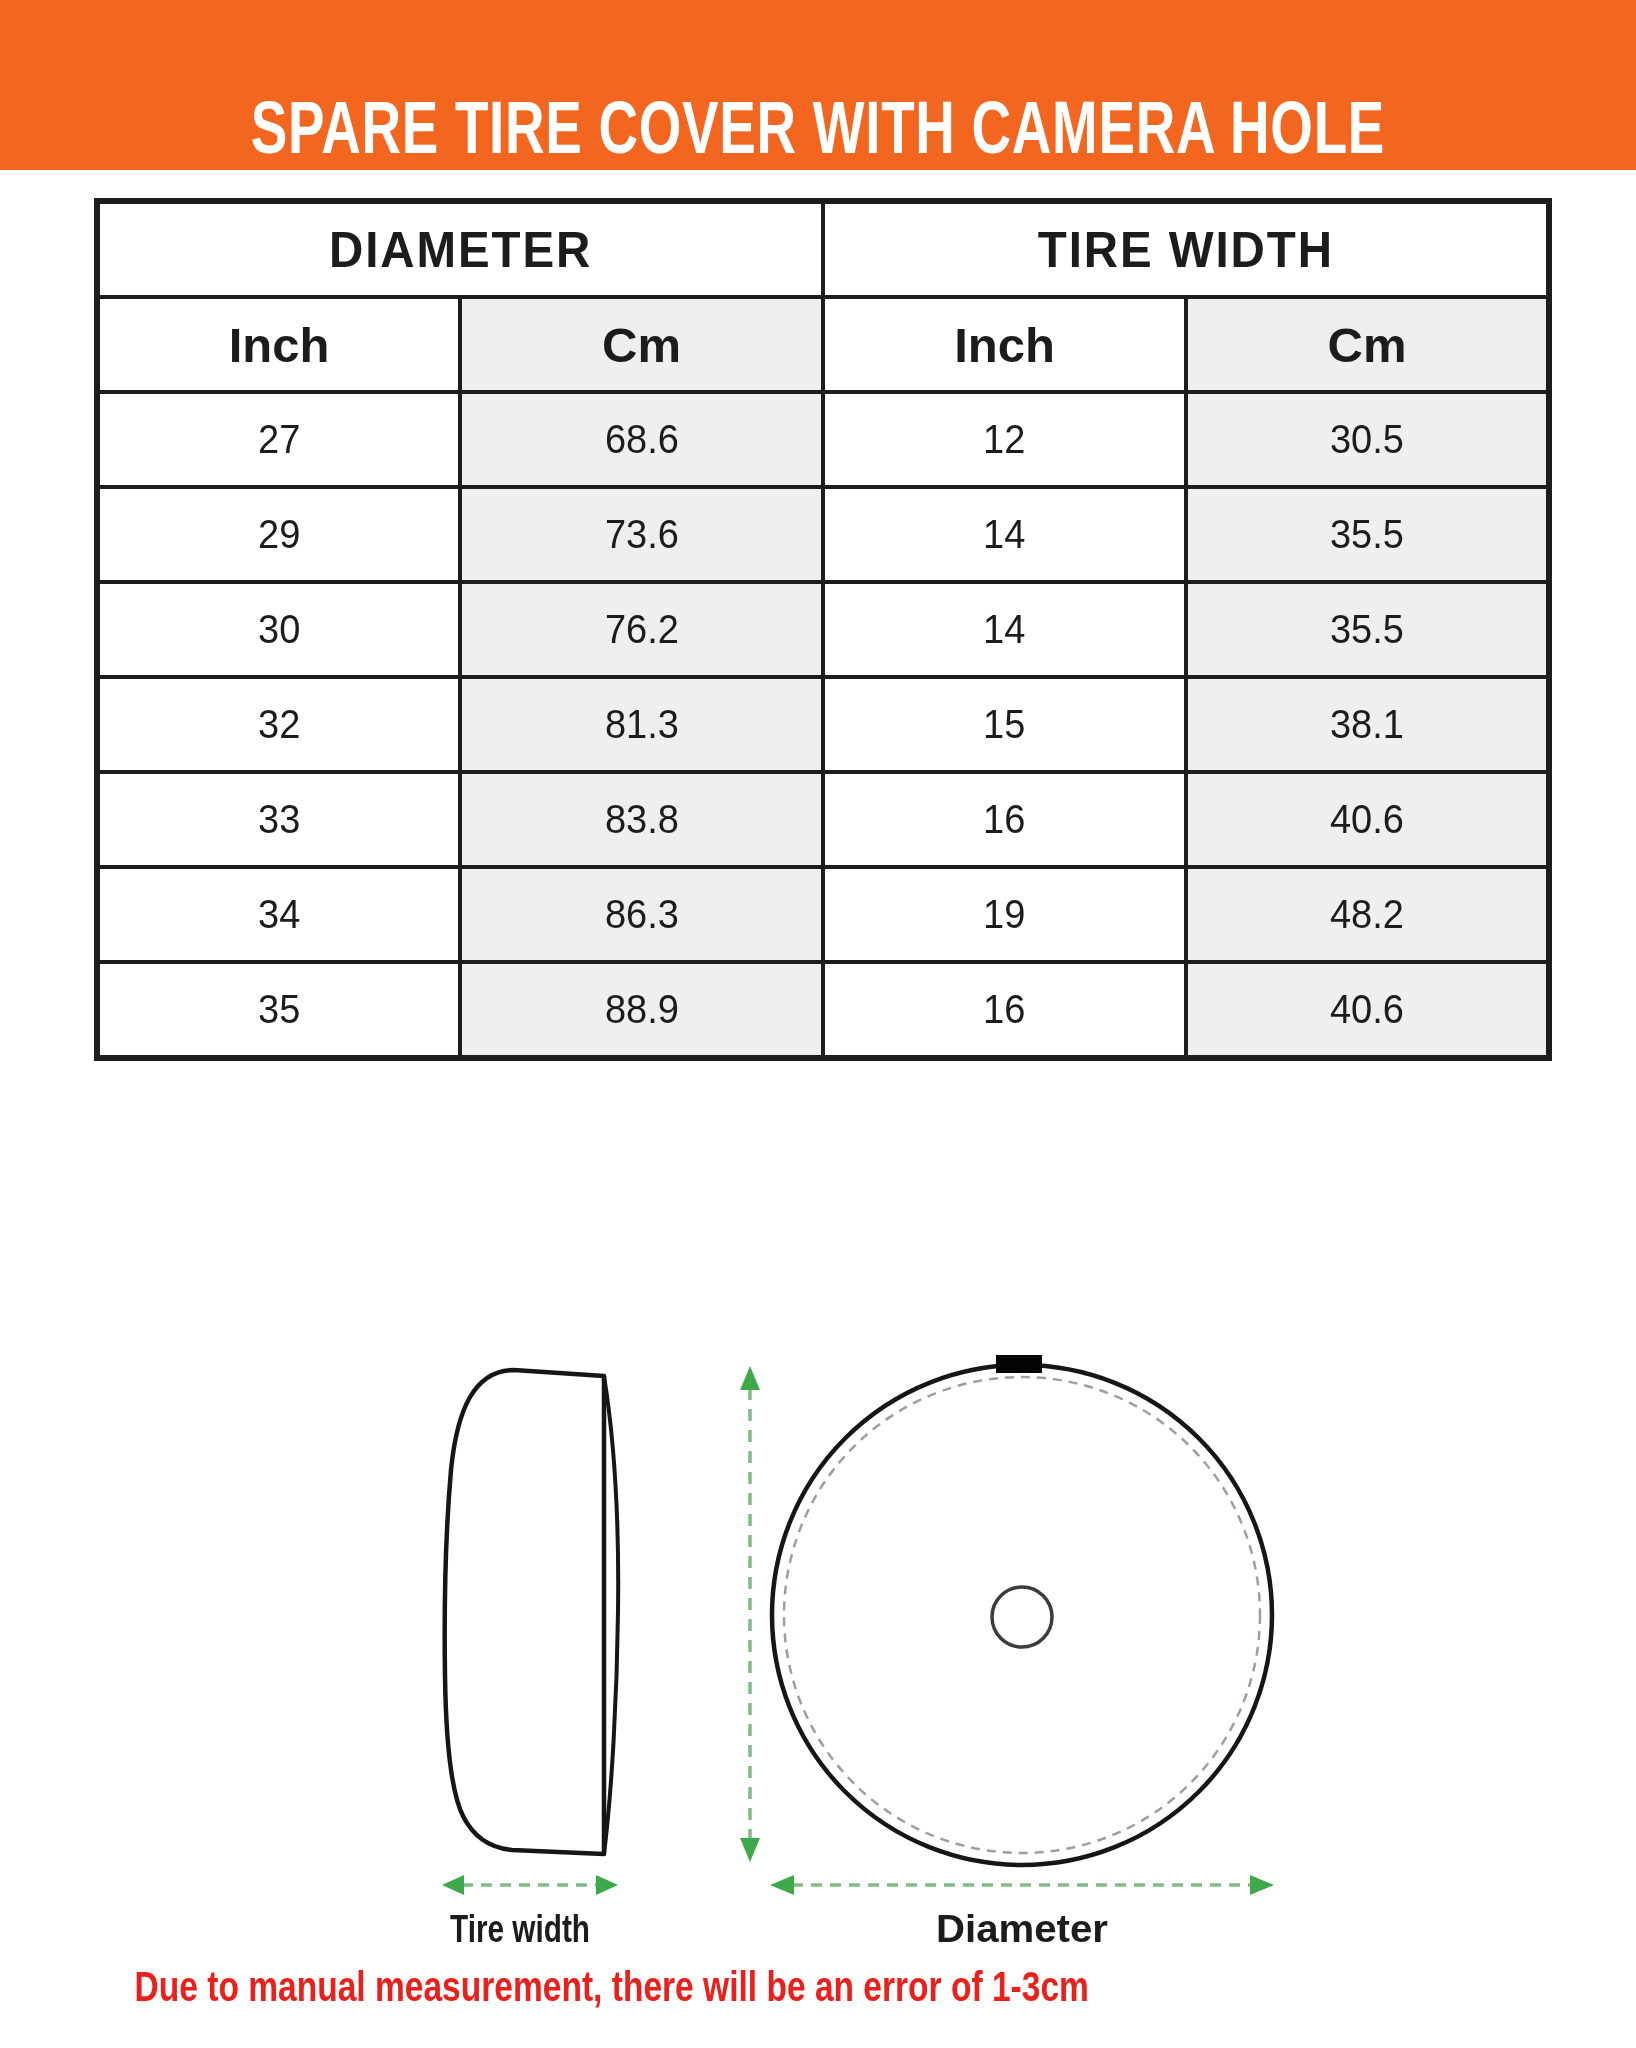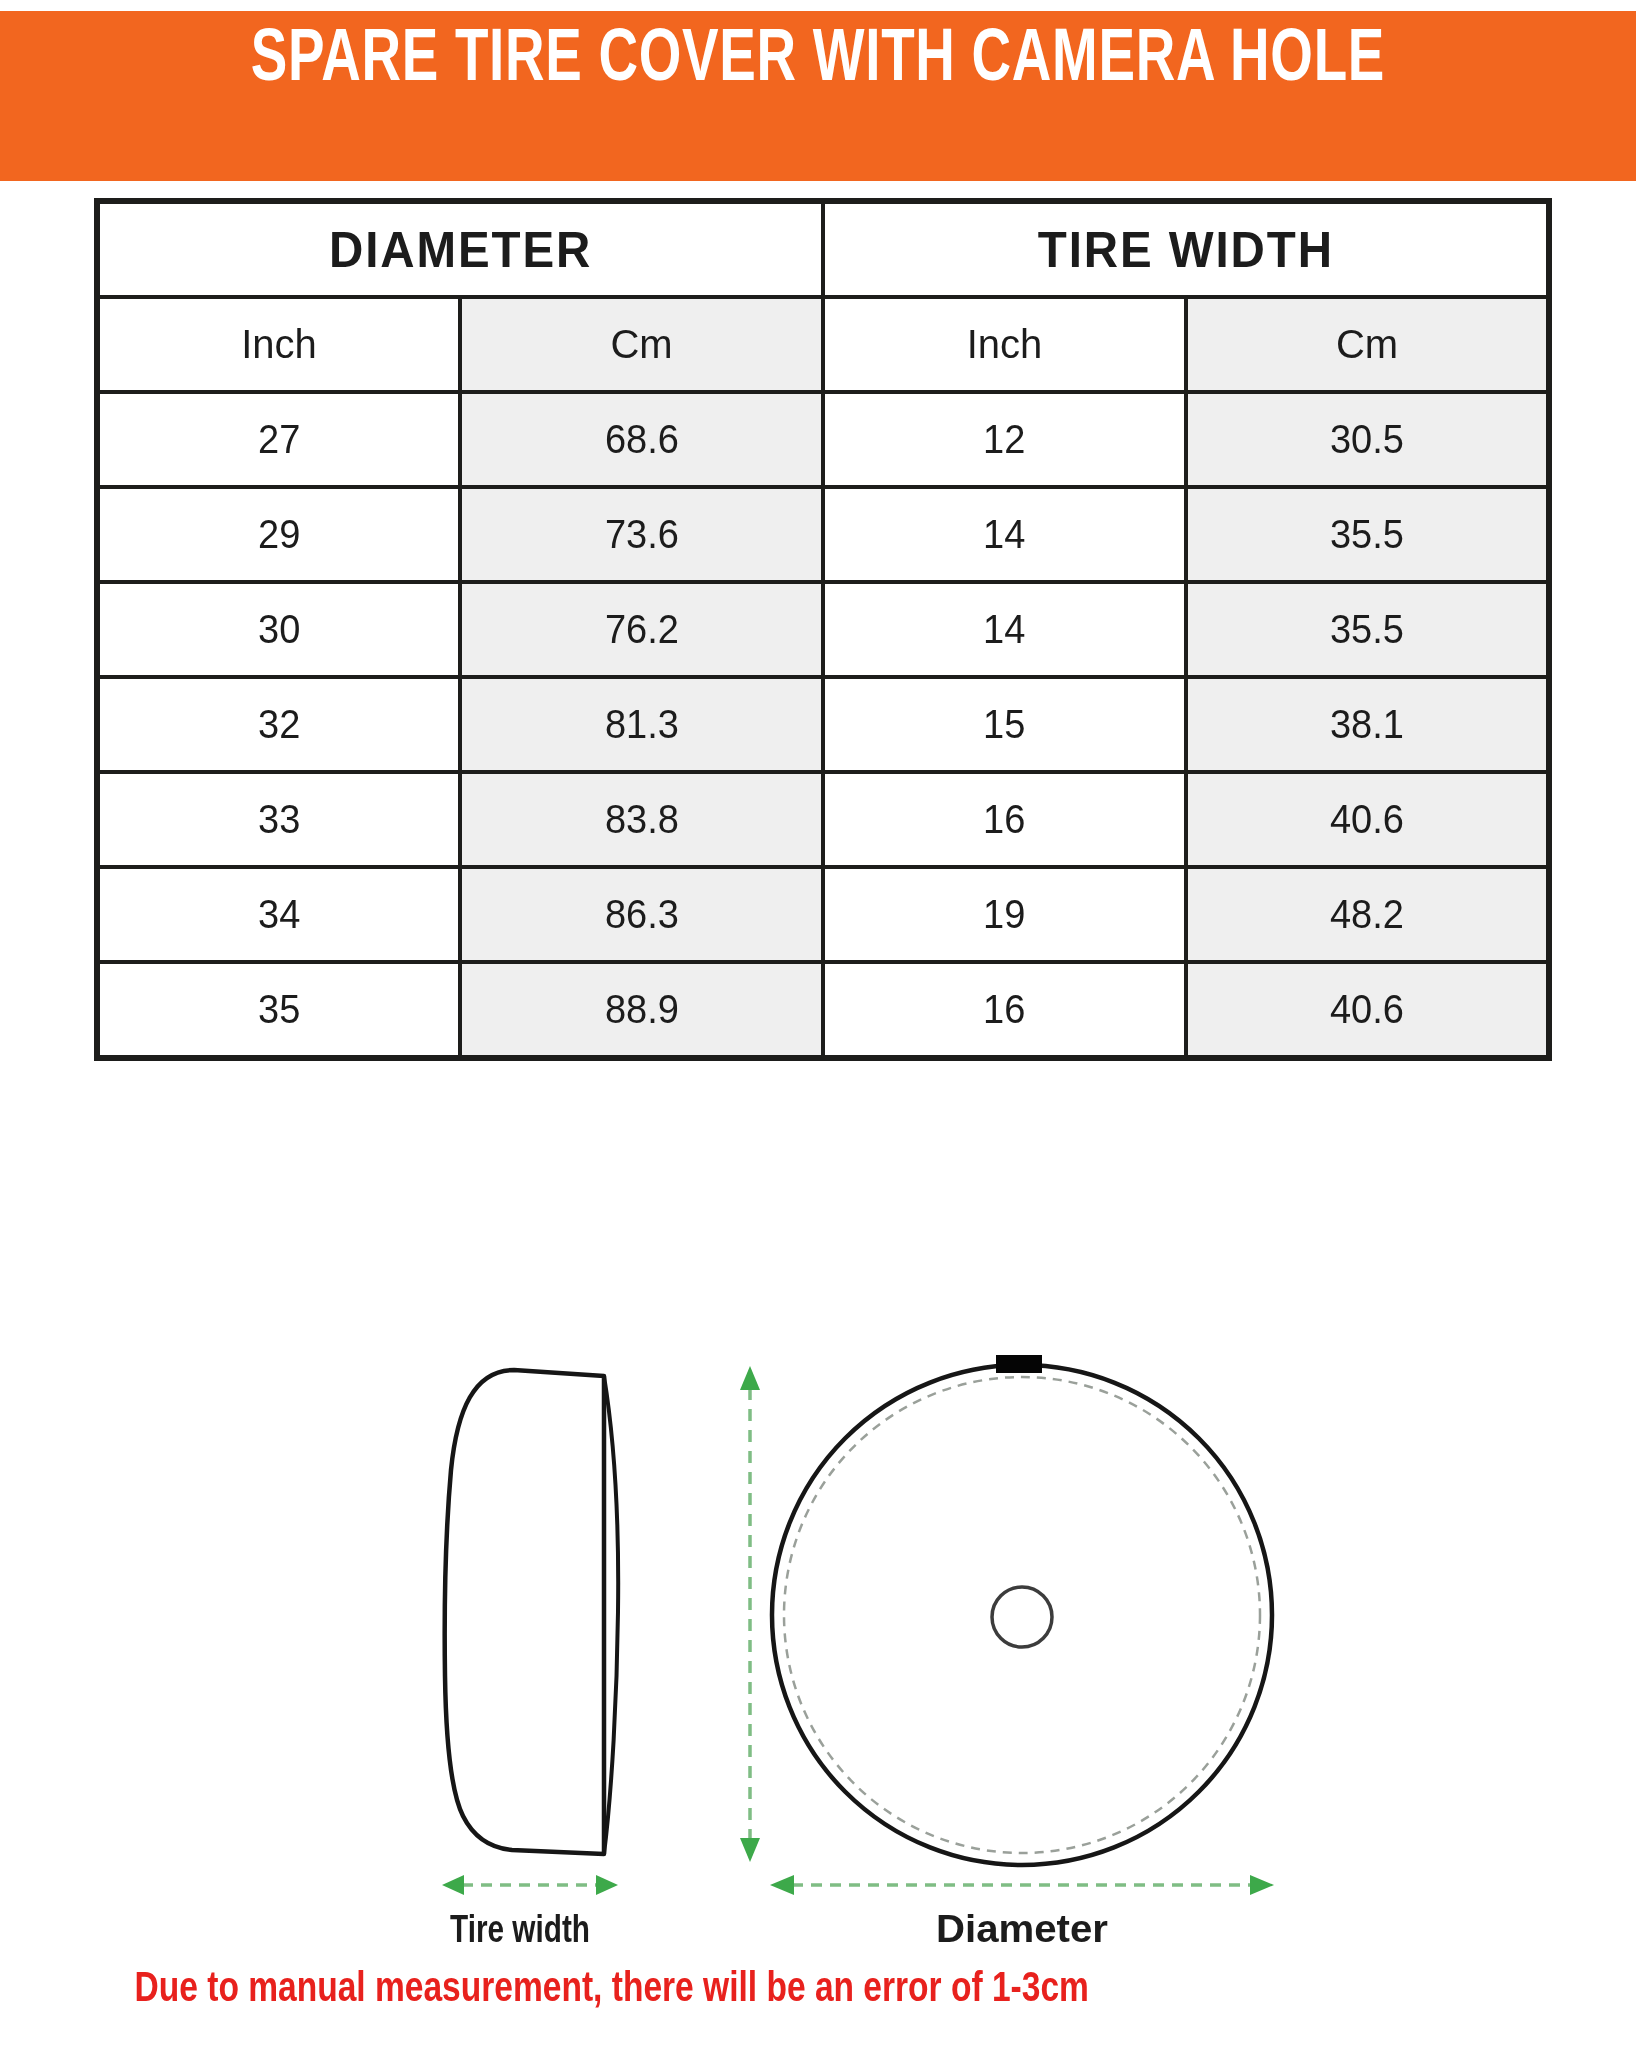--- a/index.html
+++ b/index.html
@@ -5,23 +5,23 @@
   html,body { margin:0; padding:0; }
   body {
     width:1636px; height:2048px; position:relative;
     background:#ffffff;
     font-family:"Liberation Sans", sans-serif;
     color:#1c1c1c;
   }
 
   
   .banner {
-    position:absolute; top:11px; left:0; width:1636px; height:170px;
+    position:absolute; top:0; left:0; width:1636px; height:170px;
     background:#F2661F;
-    display:flex; align-items:flex-start; justify-content:center;
+    display:flex; align-items:flex-end; justify-content:center;
     overflow:hidden;
   }
   .banner h1 {
     margin:0; color:#ffffff; font-size:75px; font-weight:700;
     white-space:nowrap; letter-spacing:1px;
     transform:scaleX(0.73);
   }
 
   
   table.size-table {
@@ -34,21 +34,21 @@
     border:4px solid #1d1d1b;
     text-align:center; vertical-align:middle;
     padding:0; height:91px;
     background:#ffffff;
   }
   .size-table tr.shaded-cols > *:nth-child(even) { background:#EFEFEF; }
   .size-table th.group-header span {
     display:inline-block; font-size:50px; font-weight:700;
     letter-spacing:2px; transform:scaleX(0.95); white-space:nowrap;
   }
-  .size-table th.sub-header { font-size:40px; font-weight:400; }
+  .size-table th.sub-header { font-size:49px; font-weight:700; }
   .size-table td span {
     display:inline-block; font-size:40px; font-weight:500;
     transform:scaleX(0.95); white-space:nowrap;
   }
 
   
   svg.diagram { position:absolute; top:1340px; left:0; }
   .diagram text {
     font-family:"Liberation Sans", sans-serif;
     font-size:39px; font-weight:700; fill:#1c1c1c;

